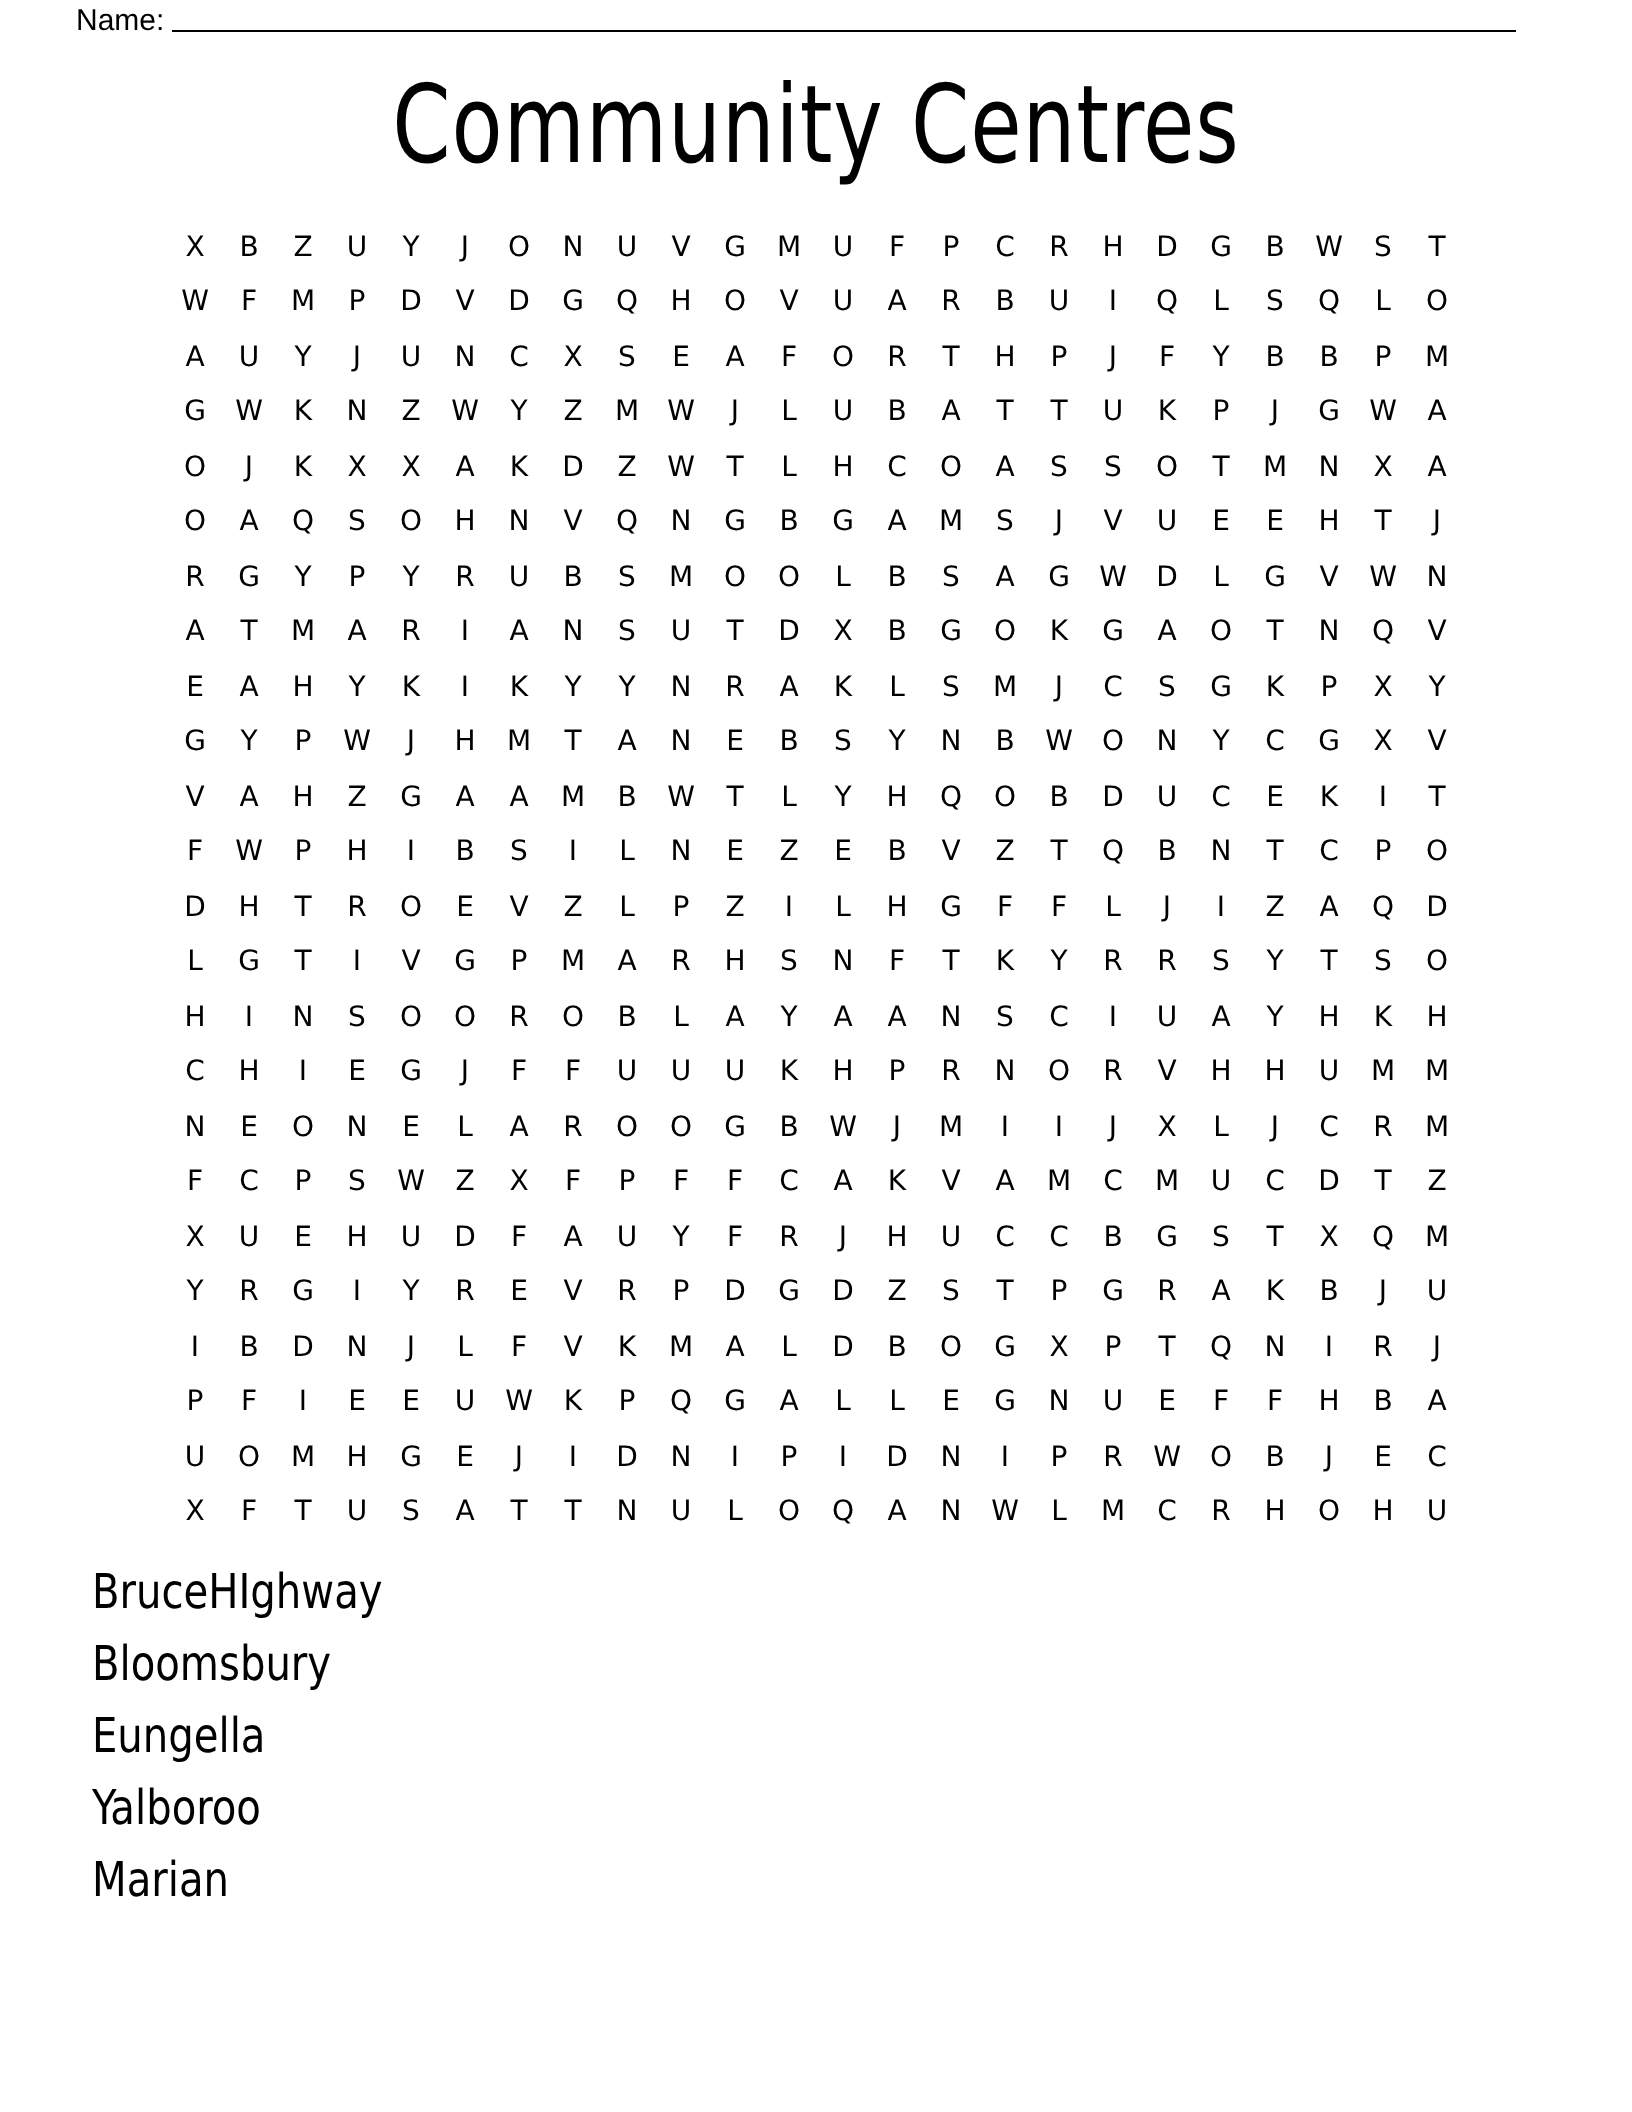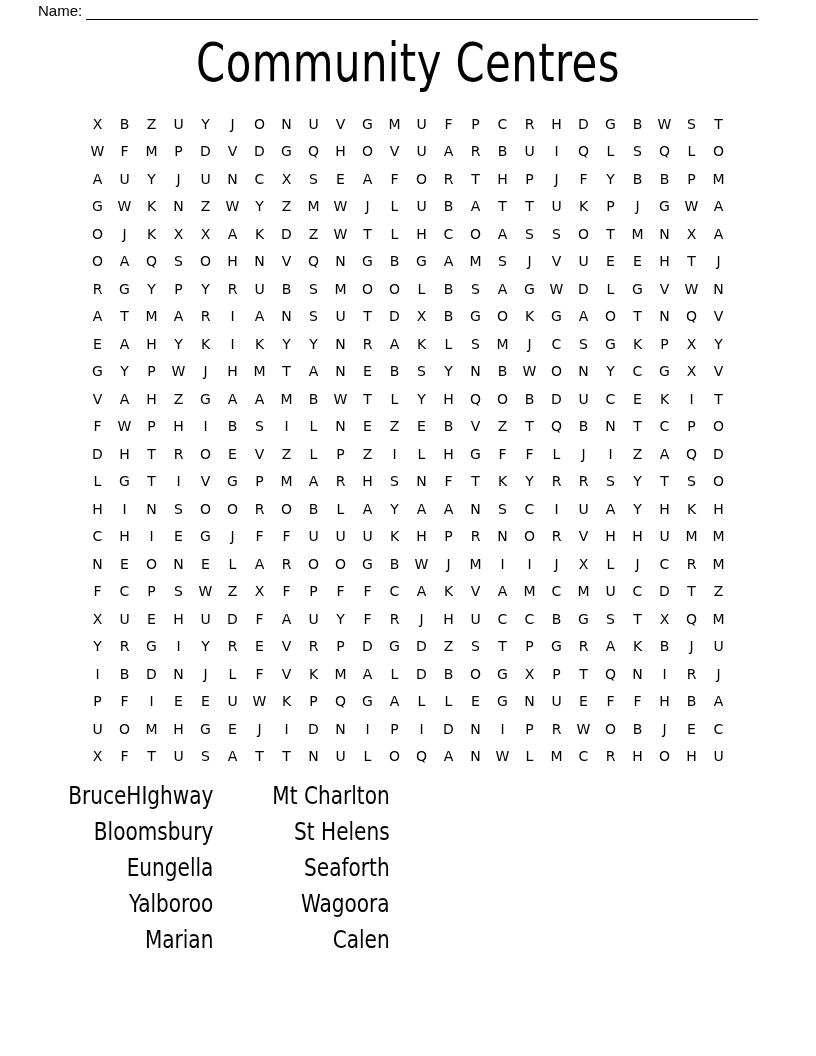--- a/index.html
+++ b/index.html
@@ -16,21 +16,21 @@
     overflow: hidden;
   }
 
   
   .name-row {
     position: absolute;
     left: 38px;
     top: 2px;
     width: 720px;
     display: flex;
-    align-items: flex-end;
+    align-items: flex-start;
   }
   .name-label {
     font-family: "Liberation Sans", sans-serif;
     font-size: 15px;
     line-height: 18px;
     white-space: pre;
   }
   .name-rule {
     flex: 1;
     margin-left: 4px;
@@ -82,21 +82,20 @@
     position: absolute;
     left: 46px;
     top: 778px;
     width: 724px;
     display: grid;
     grid-template-columns: 180px 176px 182px 186px;
   }
   .word-col {
     display: flex;
     flex-direction: column;
-    text-align: right;
   }
   .word-item {
     font-family: "DejaVu Sans Condensed", "Liberation Sans Narrow", "Liberation Sans", sans-serif;
     font-size: 24px;
     line-height: 36px;
     white-space: nowrap;
     transform: scaleX(0.93);
     transform-origin: left center;
   }
 </style>
@@ -738,20 +737,13 @@
   </div>
 
 <div class="word-list">
     <div class="word-col">
       <div class="word-item">BruceHIghway</div>
       <div class="word-item">Bloomsbury</div>
       <div class="word-item">Eungella</div>
       <div class="word-item">Yalboroo</div>
       <div class="word-item">Marian</div>
     </div>
-    <div class="word-col">
-      <div class="word-item">Mt Charlton</div>
-      <div class="word-item">St Helens</div>
-      <div class="word-item">Seaforth</div>
-      <div class="word-item">Wagoora</div>
-      <div class="word-item">Calen</div>
-    </div>
   </div>
 
 </body></html>

